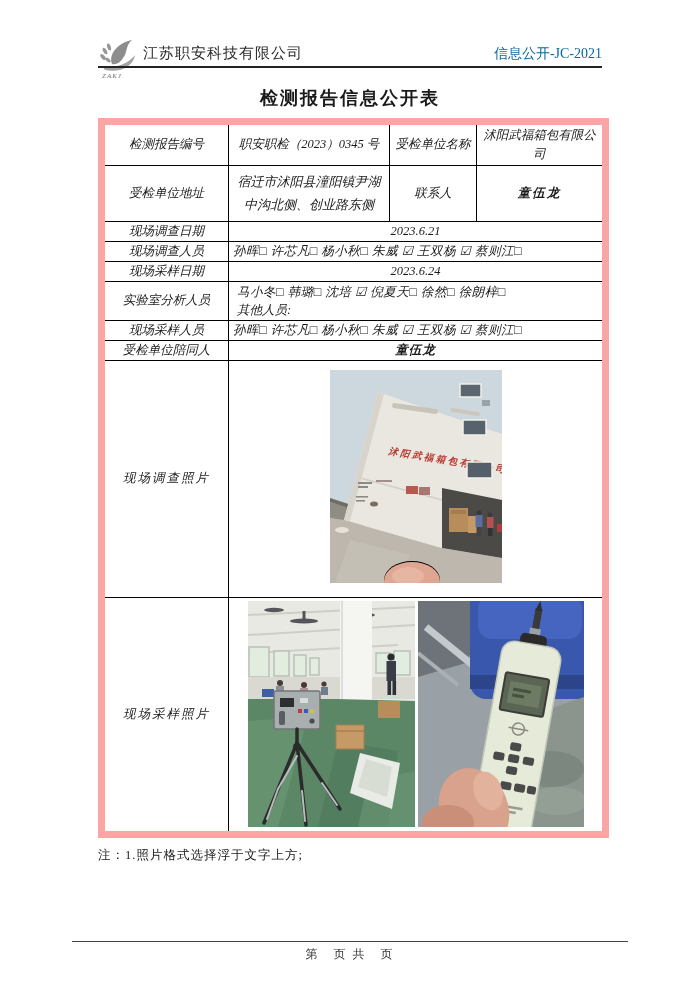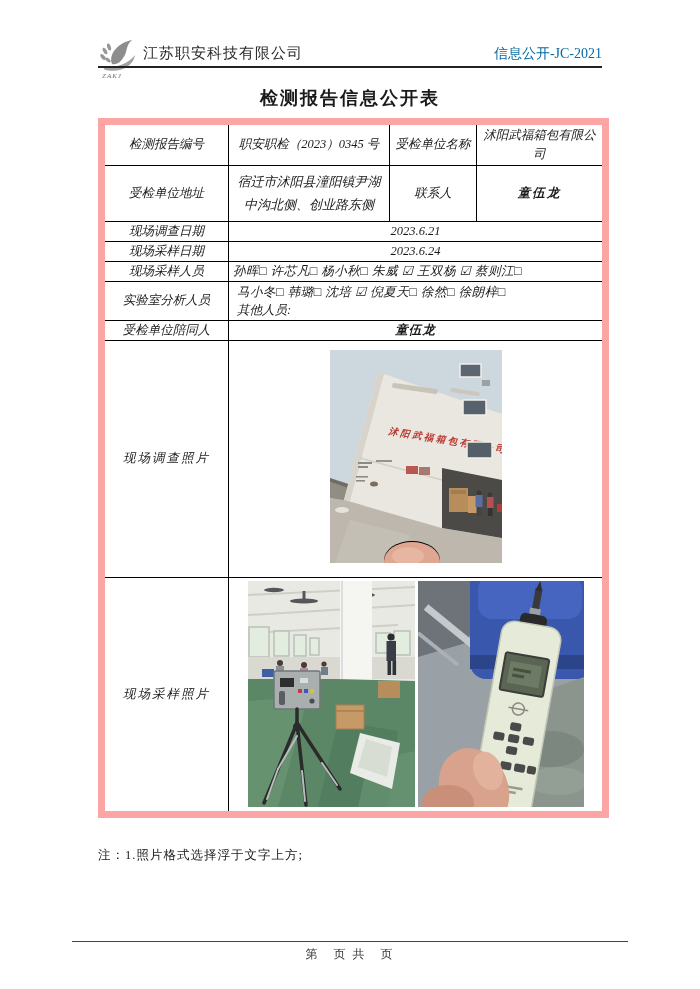--- a/index.html
+++ b/index.html
@@ -83,37 +83,41 @@
       <td class="lbl">联系人</td>
       <td class="ctr contact-big">童伍龙</td>
     </tr>
 
 
     <tr style="height:19px">
       <td class="lbl">现场调查日期</td>
       <td class="ctr" colspan="3">2023.6.21</td>
     </tr>
 
+    <tr style="height:19px">
+      <td class="lbl">现场调查人员</td>
+      <td class="chk" colspan="3">孙晖□ 许芯凡□ 杨小秋□ 朱威 ☑ 王双杨 ☑ 蔡则江□</td>
+    </tr>
 
     <tr style="height:19px">
       <td class="lbl">现场采样日期</td>
       <td class="ctr" colspan="3">2023.6.24</td>
-    </tr>
-
-    <tr style="height:19px">
-      <td class="lbl">现场采样人员</td>
-      <td class="chk" colspan="3">孙晖□ 许芯凡□ 杨小秋□ 朱威 ☑ 王双杨 ☑ 蔡则江□</td>
     </tr>
 
     <tr style="height:37px">
       <td class="lbl">实验室分析人员</td>
       <td class="lab-cell" colspan="3">
         <div style="letter-spacing:0.5px;white-space:nowrap">马小冬□ 韩璐□ 沈培 ☑ 倪夏天□ 徐然□ 徐朗梓□</div>
         <div>其他人员:</div>
       </td>
+    </tr>
+
+    <tr style="height:19px">
+      <td class="lbl">现场采样人员</td>
+      <td class="chk" colspan="3">孙晖□ 许芯凡□ 杨小秋□ 朱威 ☑ 王双杨 ☑ 蔡则江□</td>
     </tr>
 
     <tr style="height:20px">
       <td class="lbl">受检单位陪同人</td>
       <td class="ctr escort-bold" colspan="3">童伍龙</td>
     </tr>
 
     <tr style="height:237px">
       <td class="lbl" style="letter-spacing:2px">现场调查照片</td>
       <td class="photo-cell" colspan="3">

